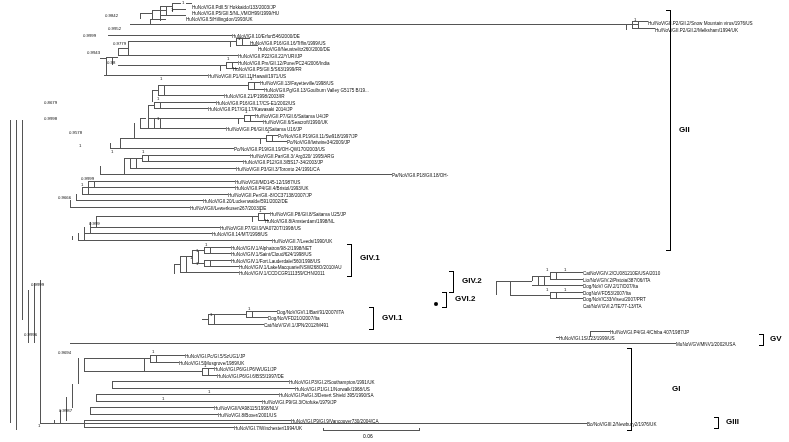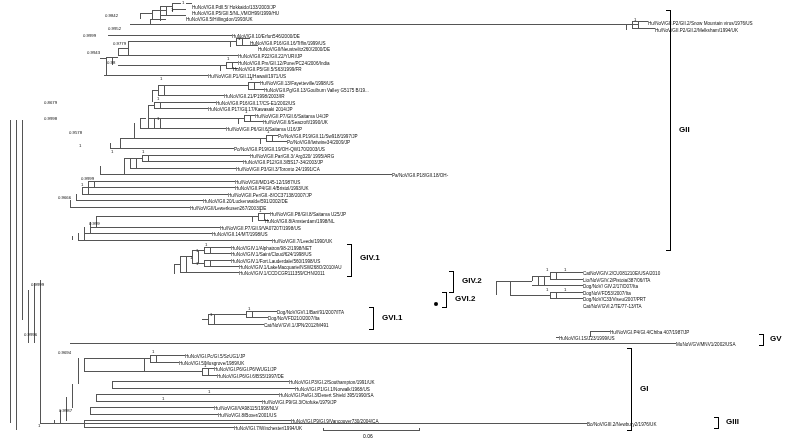--- a/index.html
+++ b/index.html
@@ -420,21 +420,21 @@
       <div class="clade" style="left: 360px; top: 253px;">GIV.1</div>
       <div class="brk" style="left: 449px; top: 271px; height: 20px;"></div>
       <div class="clade" style="left: 462px; top: 276px;">GIV.2</div>
       <div class="brk" style="left: 442px; top: 292px; height: 14px;"></div>
       <div class="clade" style="left: 455px; top: 294px;">GVI.2</div>
       <div class="brk" style="left: 369px; top: 307px; height: 21px;"></div>
       <div class="clade" style="left: 382px; top: 313px;">GVI.1</div>
       <div class="brk" style="left: 759px; top: 334px; height: 10px;"></div>
       <div class="clade" style="left: 770px; top: 334px;">GV</div>
       <div class="brk" style="left: 627px; top: 348px; height: 81px;"></div>
-      <div class="clade" style="left: 640px; top: 384px;">GI</div>
+      <div class="clade" style="left: 672px; top: 384px;">GI</div>
       <div class="brk" style="left: 714px; top: 417px; height: 10px;"></div>
       <div class="clade" style="left: 726px; top: 417px;">GIII</div>
     </div>
 
   <div class="dot" style="left:434px;top:302px;"></div>
 
   <div id="scalewrap">
     <div class="scalebar" id="sbline" style="left: 323px; top: 430px; width: 96px;"></div>
     <div class="scaletick" id="sbt1" style="left: 323px; top: 428px;"></div>
     <div class="scaletick" id="sbt2" style="left: 419px; top: 428px;"></div>

